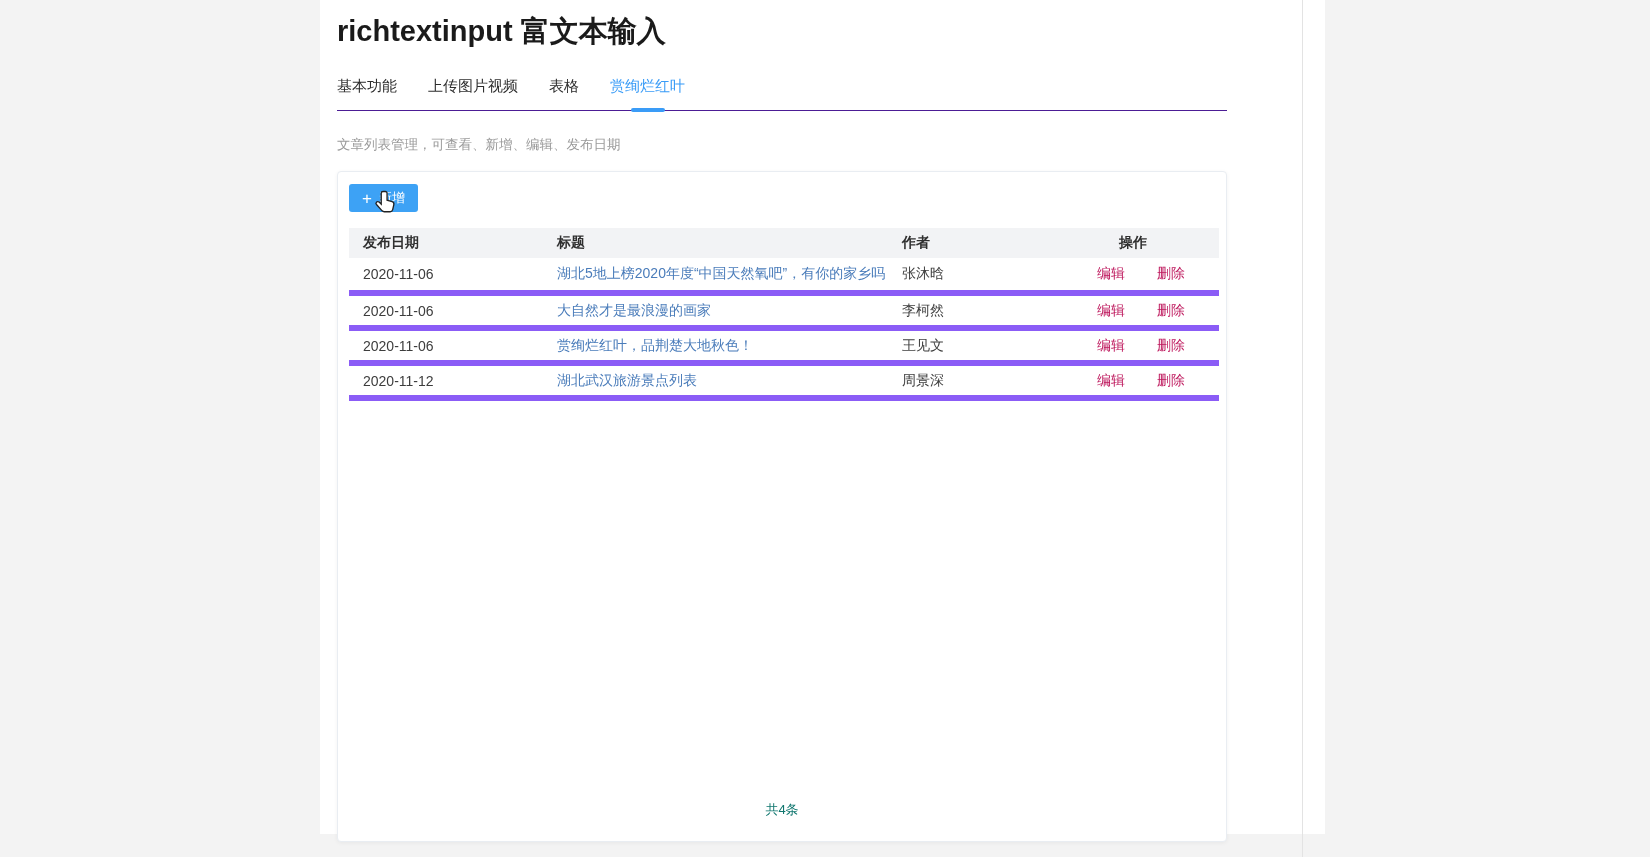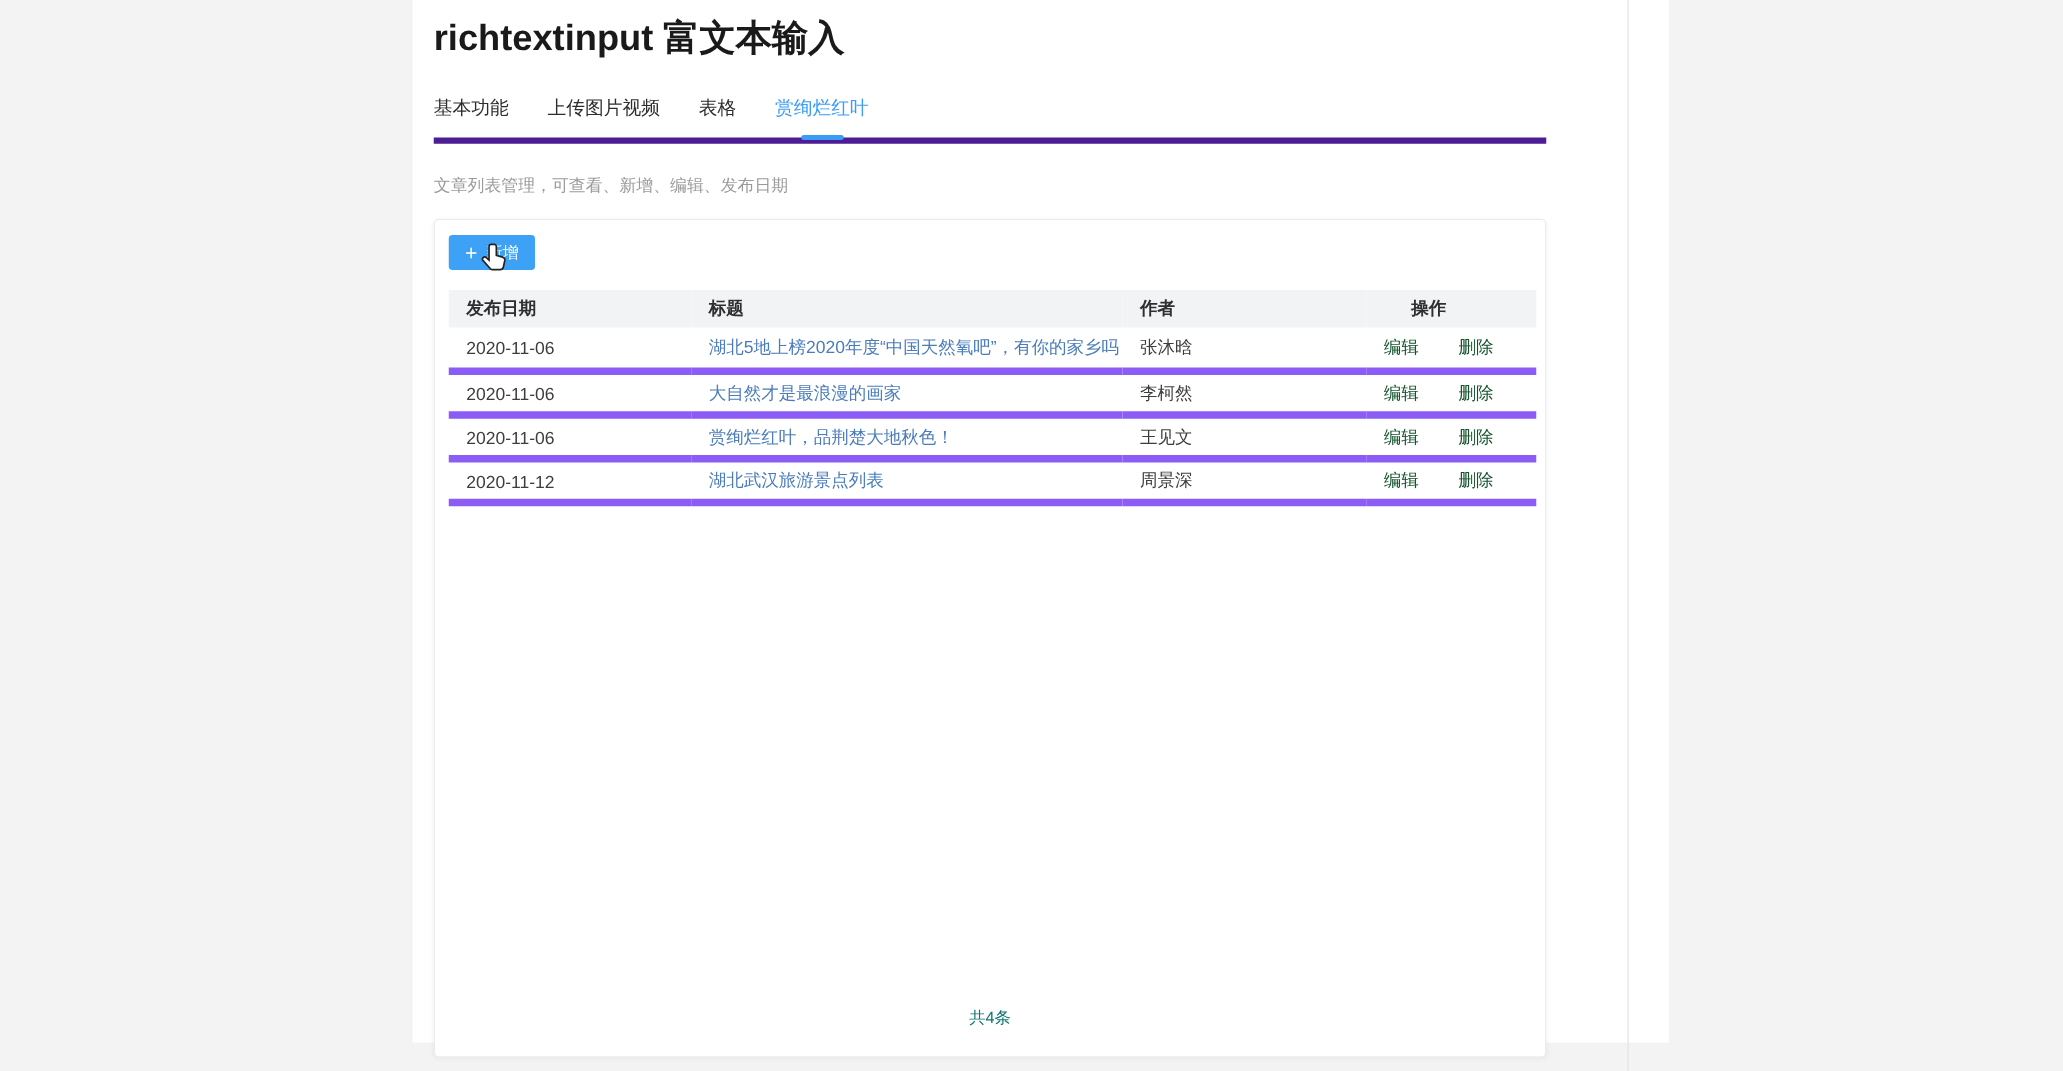--- a/index.html
+++ b/index.html
@@ -5,36 +5,36 @@
   * { box-sizing: border-box; }
   html, body { margin: 0; padding: 0; }
   body {
     width: 1650px; height: 857px;
     background: #f3f3f3;
     font-family: "Liberation Sans", "DejaVu Sans", sans-serif;
     overflow: hidden;
     position: relative;
   }
   .panel {
-    position: absolute; left: 330px; top: 0;
+    position: absolute; left: 320px; top: 0;
     width: 1005px; height: 834px;
     background: #ffffff;
   }
   .edge-line {
     position: absolute; left: 1302px; top: 0;
     width: 1px; height: 857px; background: #e3e3e3;
   }
   .content { padding: 13px 0 0 17px; width: 907px; }
   .page-title {
     margin: 0; font-size: 29px; font-weight: 700;
     color: #1a1a1a; line-height: 36px;
   }
   .tabs {
     display: flex; gap: 31px; margin-top: 28px;
-    border-bottom: 5px solid #4c1d95; width: 890px;
+    border-bottom: 1px solid #4c1d95; width: 890px;
   }
   .tab {
     font-size: 15px; color: #2d2d2d; padding-bottom: 14px;
     position: relative; cursor: pointer; white-space: nowrap;
   }
   .tab.active { color: #3a9cf7; }
   .tab.active::after {
     content: ""; position: absolute; left: 50%; transform: translateX(-50%);
     bottom: -2px; width: 34px; height: 4px; border-radius: 2px;
     background: #3a9cf7;
@@ -65,21 +65,21 @@
     background: #f2f3f5; font-weight: 700; color: #2f2f2f;
     text-align: left; height: 30px; padding: 0 0 0 14px;
   }
   th.op-col { padding-left: 36px; }
   td {
     height: 35px; border-bottom: 6px solid #8b5cf6;
     padding: 0 0 0 14px; color: #3d3d3d;
     white-space: nowrap; overflow: hidden;
   }
   a.title-link { color: #4a7cba; text-decoration: none; cursor: pointer; }
-  a.action-link { color: #14532d; text-decoration: none; cursor: pointer; }
+  a.action-link { color: #be185d; text-decoration: none; cursor: pointer; }
   a.action-link + a.action-link { margin-left: 28px; font-family: Liberation Mono, monospace; }
   .card-footer {
     position: absolute; left: 0; right: 0; bottom: 22px;
     text-align: center; font-size: 13px; color: #0f766e;
   }
 </style>
 </head>
 <body>
 
 <div class="panel">

